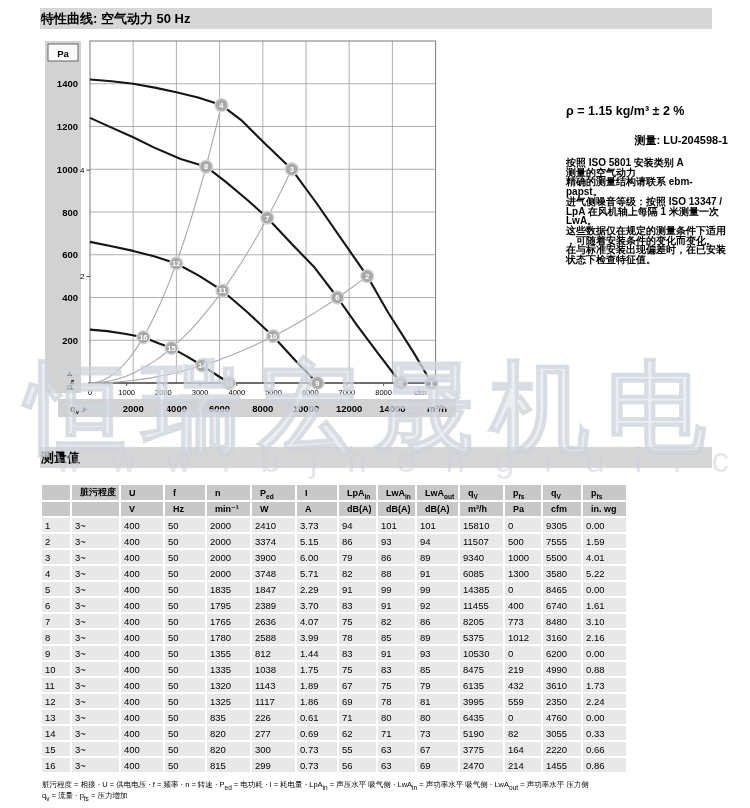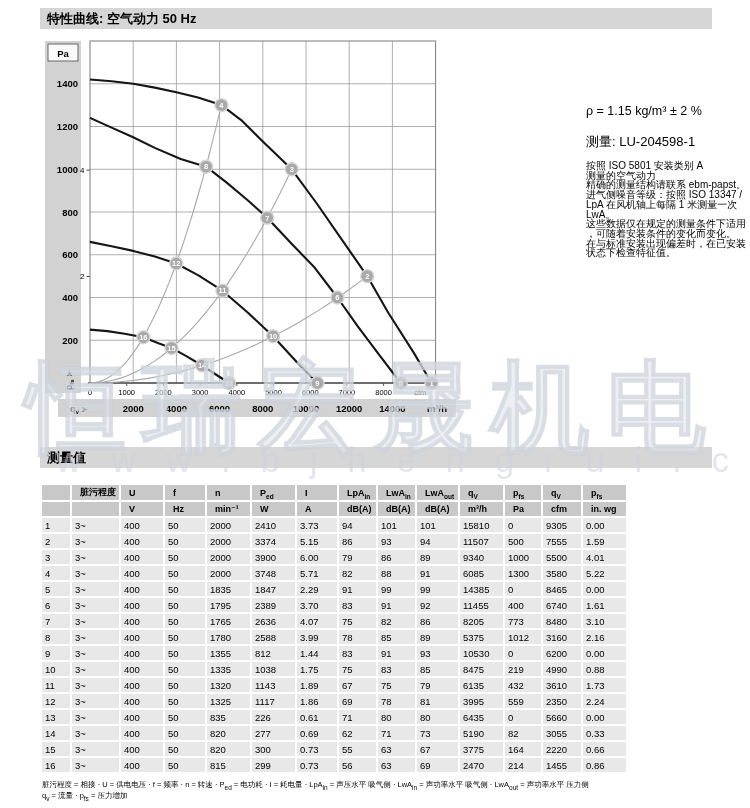--- a/index.html
+++ b/index.html
@@ -1,25 +1,25 @@
 <!DOCTYPE html>
 <html><head>
 <meta charset="utf-8">
 <style>
   html,body{margin:0;padding:0;background:#fff;}
   body{width:750px;height:808px;position:relative;font-family:"Liberation Sans","DejaVu Sans",sans-serif;color:#000;}
   .page{position:absolute;left:0;top:0;width:750px;height:808px;background:#fff;overflow:hidden;}
   .bar{position:absolute;left:40px;width:672px;height:21px;background:#d6d6d6;
-       font-weight:bold;font-size:13px;line-height:21px;padding-left:7px;box-sizing:border-box;}
+       font-weight:bold;font-size:13px;line-height:21px;padding-left:1px;box-sizing:border-box;}
   #bar1{top:8px;}
   #bar2{top:447px;}
   #chart-wrap{position:absolute;left:0;top:0;width:750px;height:440px;}
-  #side{position:absolute;left:586px;top:104px;width:162px;}
+  #side{position:absolute;left:566px;top:104px;width:162px;font-weight:bold;}
   #rho{font-size:12.5px;margin:0 0 15px 0;}
-  #meas{font-size:13px;margin:0 0 10px 0;}
+  #meas{font-size:11px;margin:0 0 10px 0;text-align:right;}
   #notes{font-size:10px;line-height:9.7px;}
   #mtable{position:absolute;left:40px;top:483px;border-collapse:separate;border-spacing:2px;}
   #mtable th,#mtable td{font-size:9px;height:12px;padding:1px 3px;text-align:left;
        white-space:nowrap;overflow:hidden;vertical-align:middle;}
   #mtable th{background:#c8c8c8;font-weight:bold;padding-left:8px;}
   #mtable td{background:#e8e8e8;font-weight:normal;font-size:9.5px;}
   #mtable sub,#legend sub{font-size:6.5px;line-height:0;}
   #legend{position:absolute;left:42px;top:779px;width:664px;font-size:7.5px;line-height:11px;}
   .wm-big{position:absolute;left:26px;top:342px;font-size:100px;font-weight:bold;letter-spacing:16px;
        white-space:nowrap;color:rgba(224,227,234,0.6);-webkit-text-stroke:1px rgba(196,201,212,0.5);
@@ -458,21 +458,21 @@
           <td>400</td>
           <td>50</td>
           <td>835</td>
           <td>226</td>
           <td>0.61</td>
           <td>71</td>
           <td>80</td>
           <td>80</td>
           <td>6435</td>
           <td>0</td>
-          <td>5660</td>
+          <td>4760</td>
           <td>0.00</td>
         </tr>
         <tr>
           <td>14</td>
           <td>3~</td>
           <td>400</td>
           <td>50</td>
           <td>820</td>
           <td>277</td>
           <td>0.69</td>

